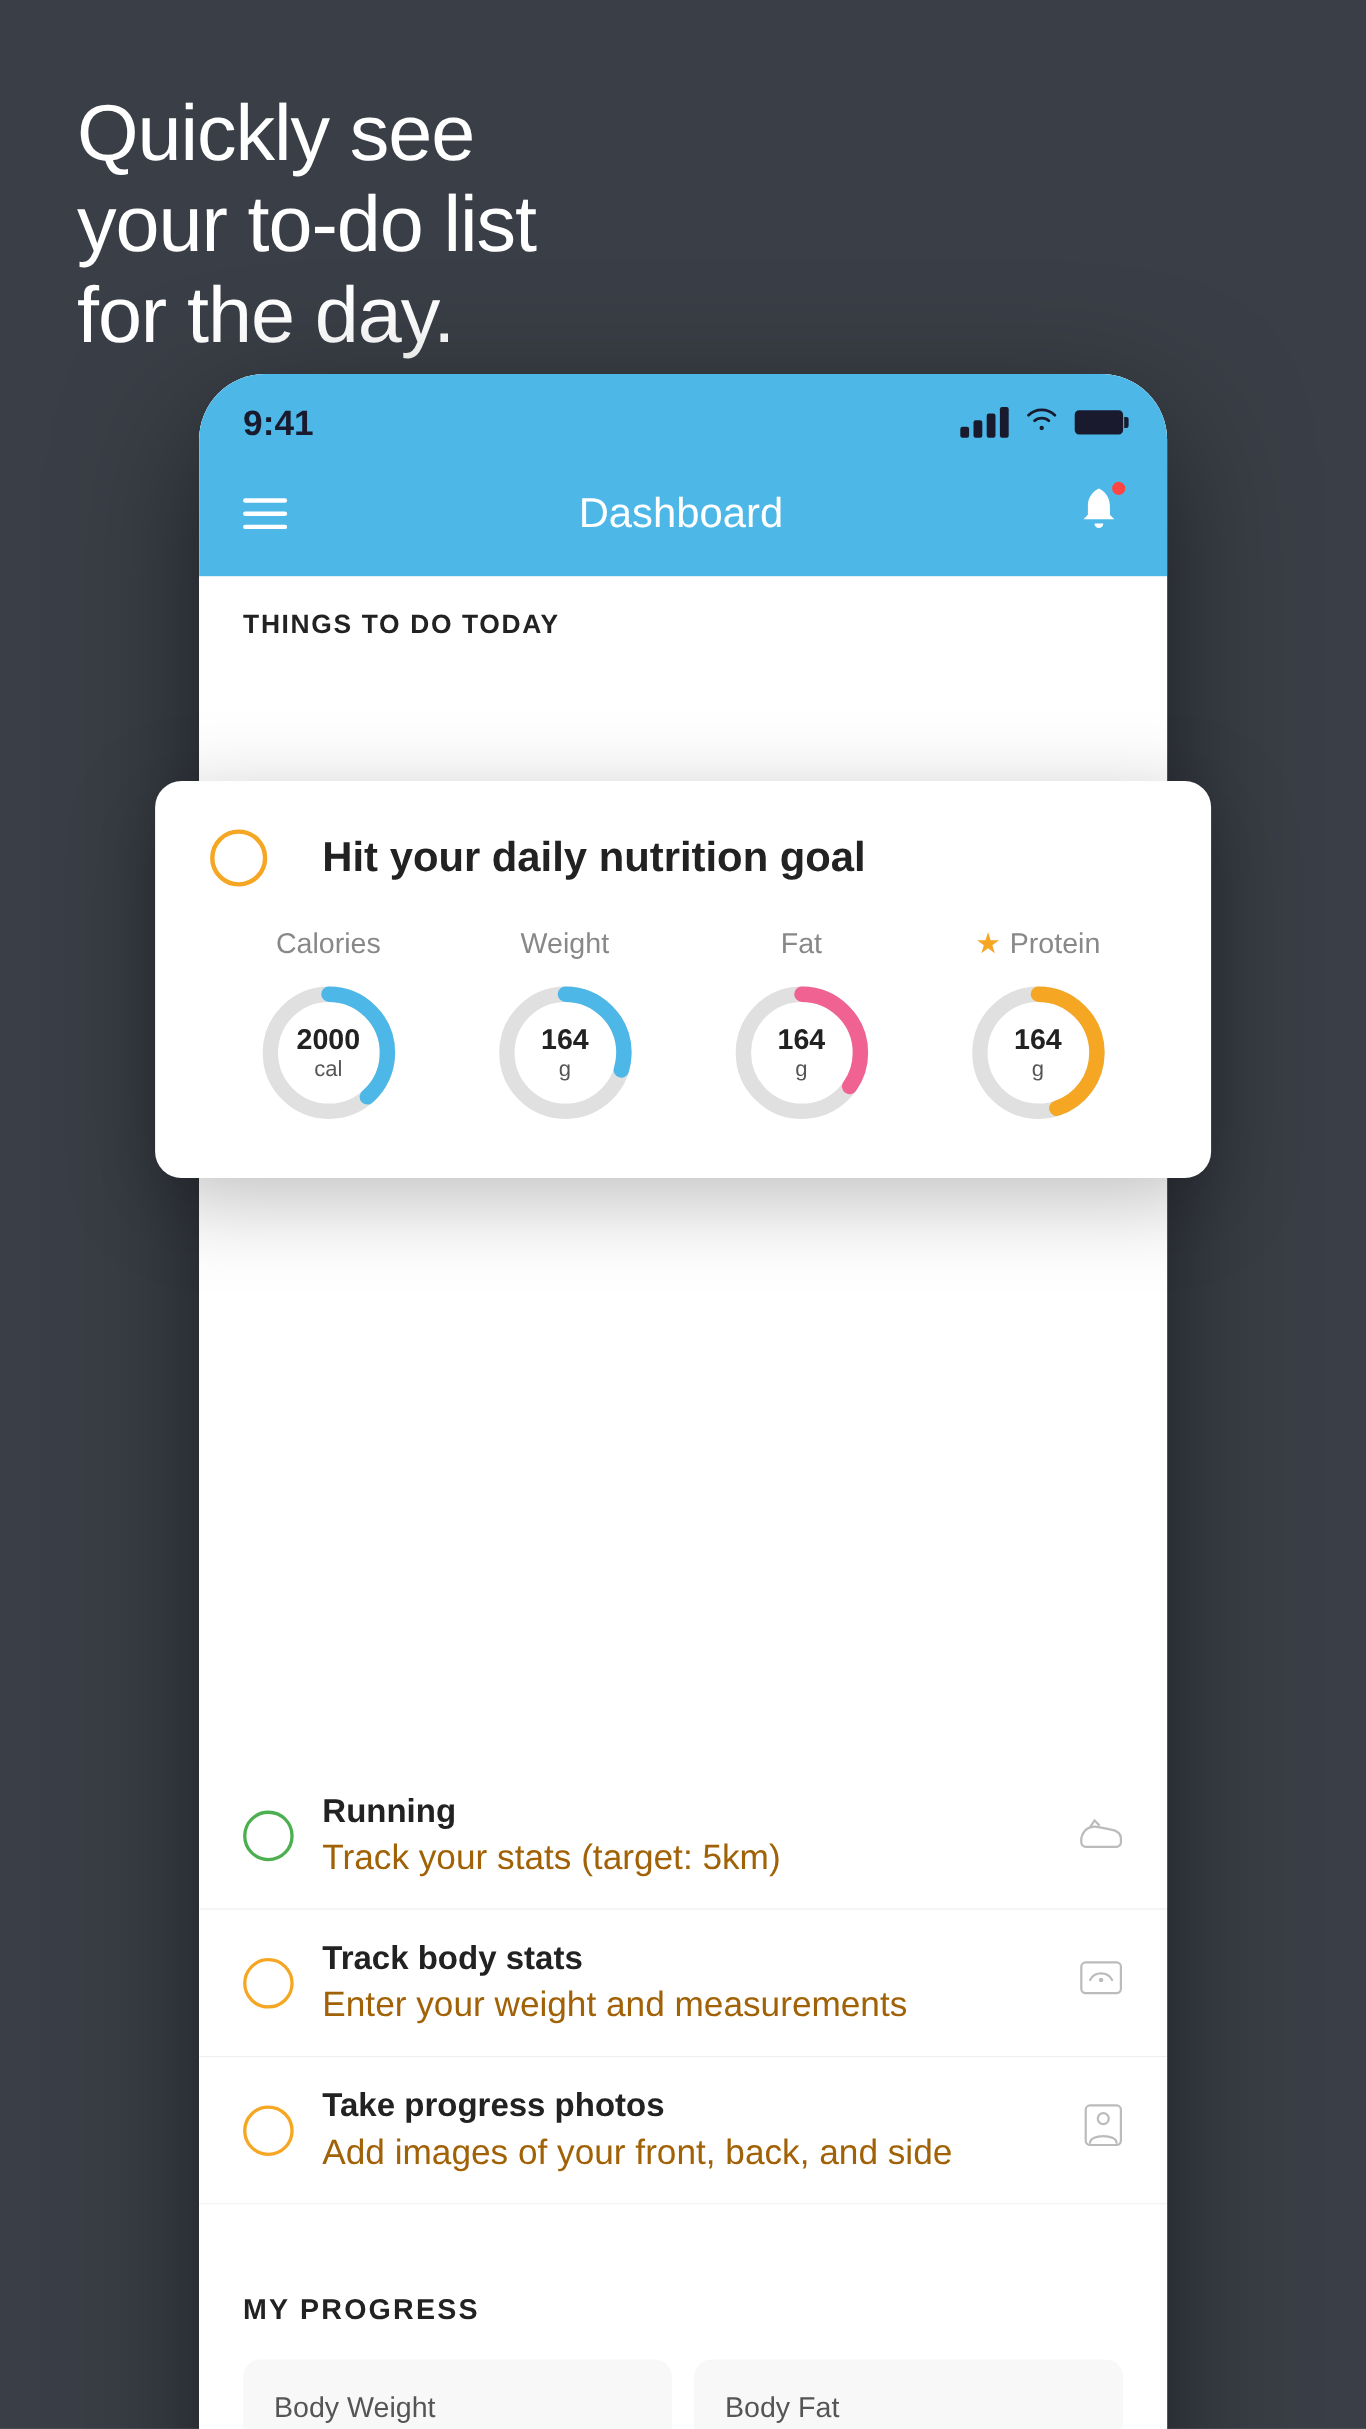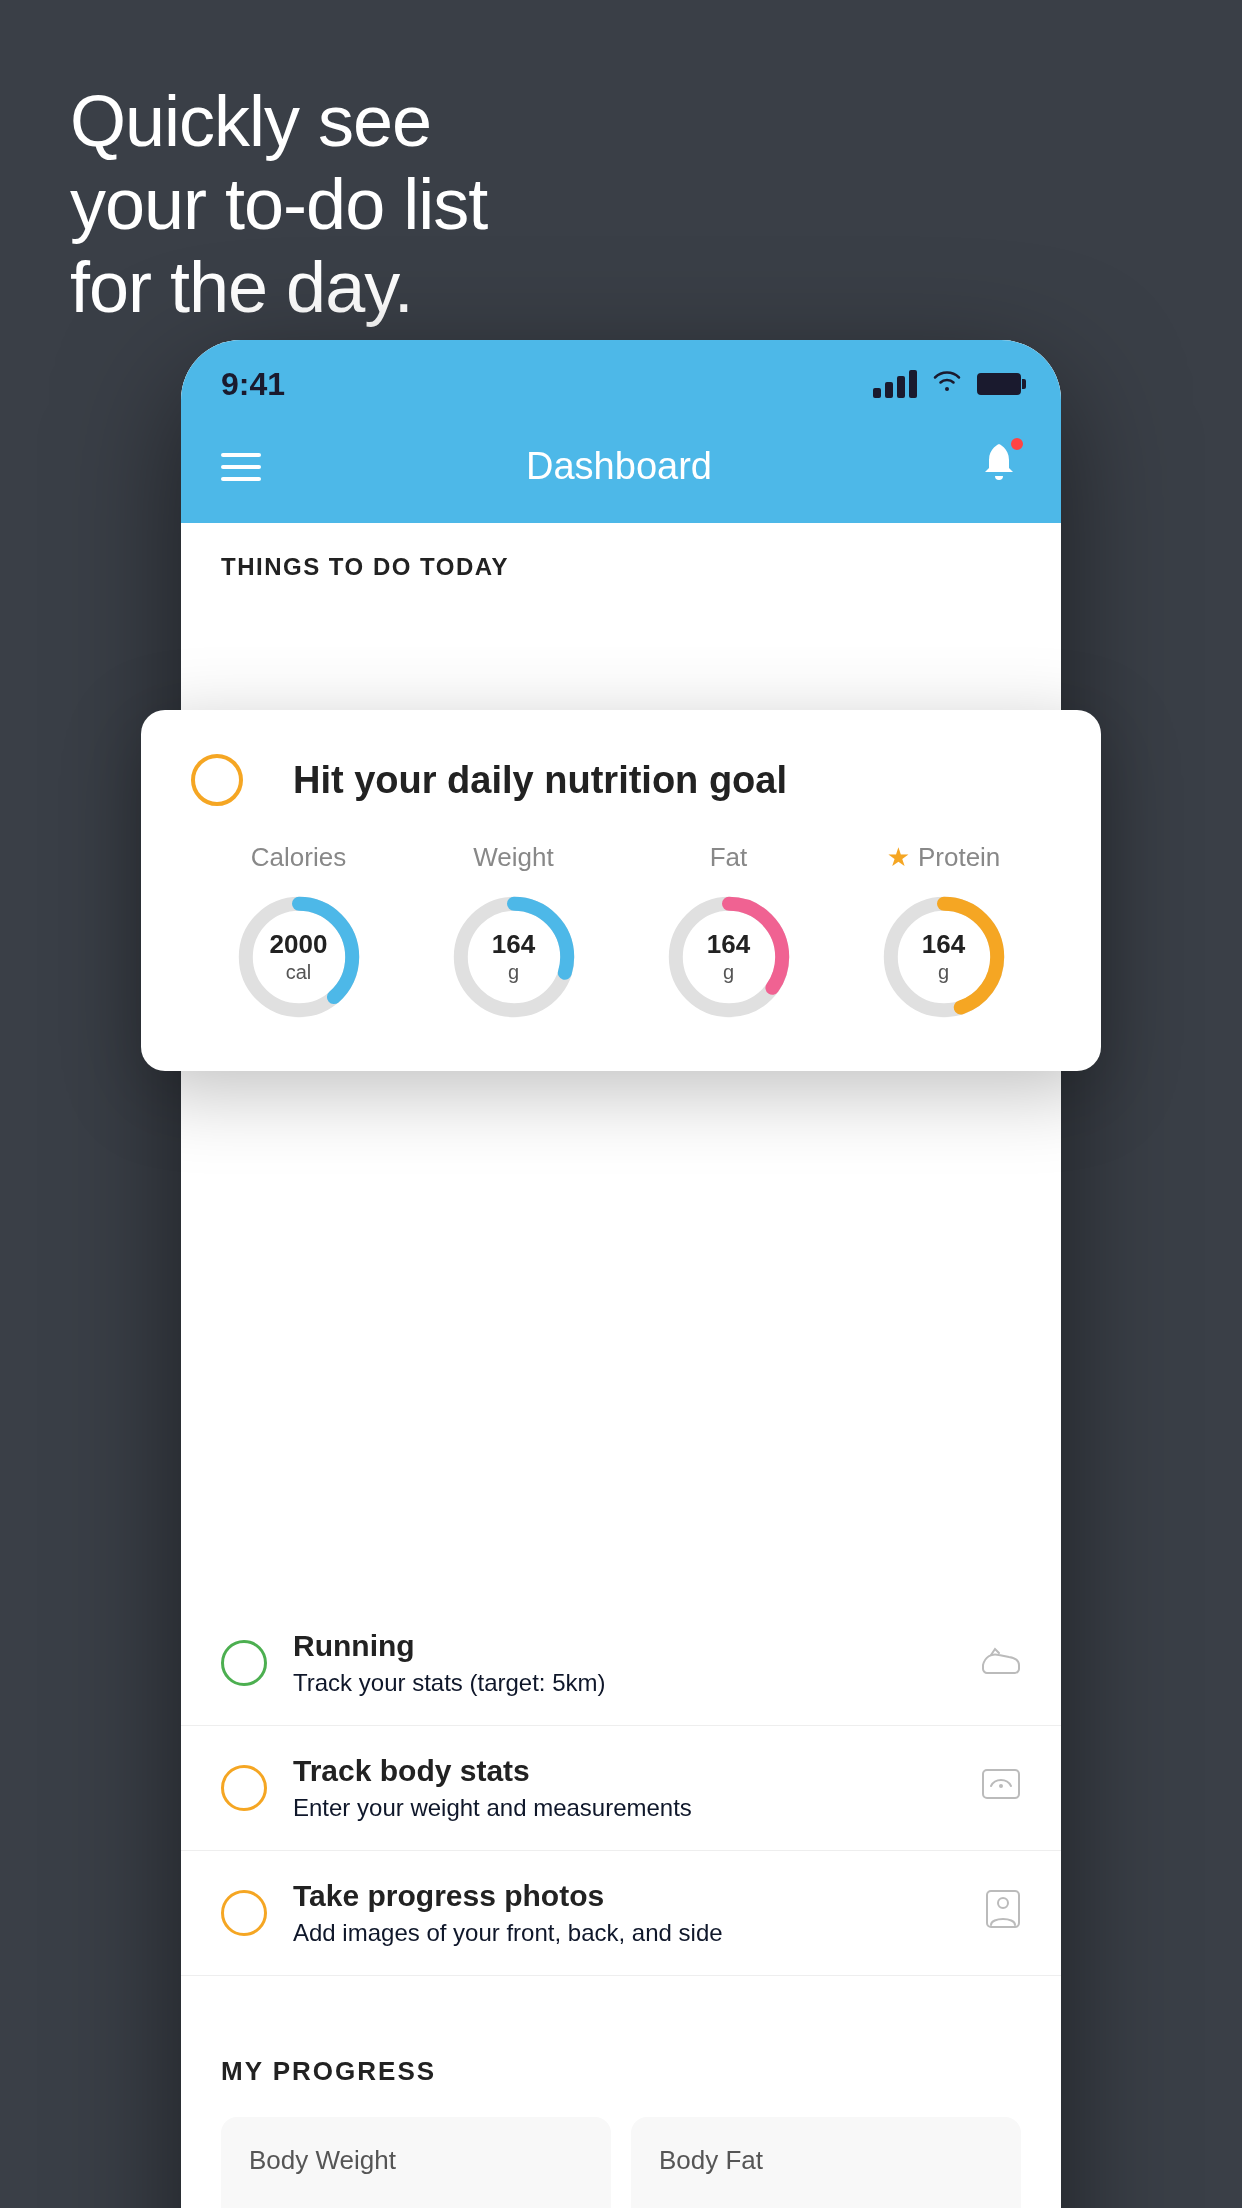--- a/index.html
+++ b/index.html
@@ -303,22 +303,22 @@
     }
 
     .todo-title {
       font-size: 30px;
       font-weight: 600;
       color: #222;
       margin-bottom: 6px;
     }
 
     .todo-subtitle {
-      font-size: 24px;
-      color: #0f172a;
+      font-size: 32px;
+      color: #a16207;
     }
 
     .todo-icon {
       font-size: 36px;
       color: #bbb;
     }
 
     
     .progress-section {
       background: white;

